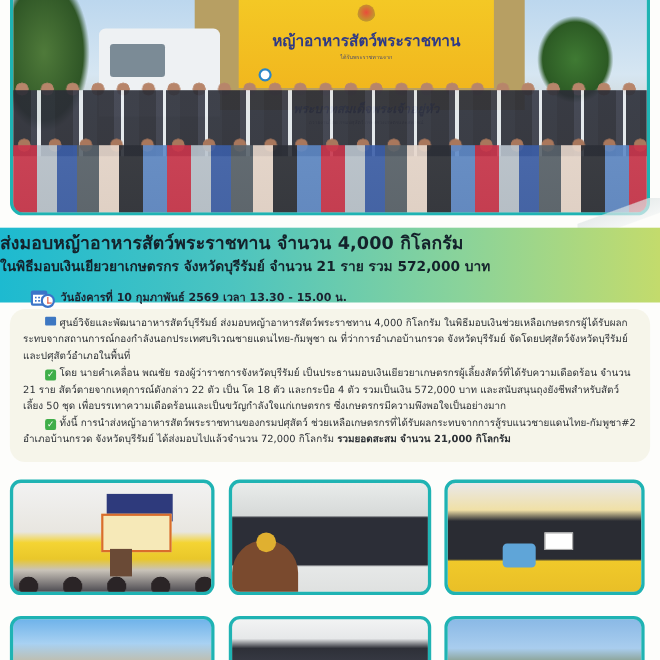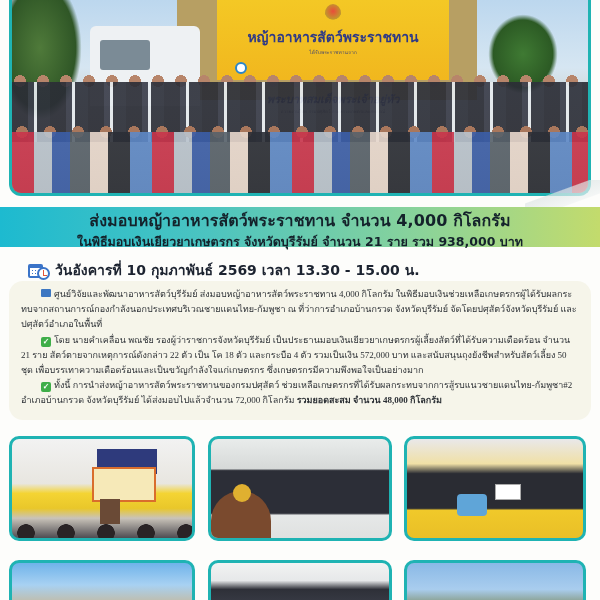--- a/index.html
+++ b/index.html
@@ -33,43 +33,43 @@
     background: repeating-linear-gradient(90deg, #2b2d36 0 16px, #3a3d4a 16px 22px, #e6ebef 22px 25px, #2f323c 25px 38px); opacity:0.92; }
   .hero .heads { position:absolute; left:0; top:72px; width:100%; height:18px;
     background: radial-gradient(circle 6px at 8px 9px, #b7856a 95%, transparent 100%) 0 0/23px 18px repeat-x; }
   .hero .crowd-front { position:absolute; left:0; top:132px; width:100%; height:64px;
     background: repeating-linear-gradient(90deg, #c9344b 0 22px, #b9c3cd 22px 40px, #3b5ea8 40px 58px, #57616a 58px 78px, #e7d7cc 78px 96px, #2b2e36 96px 118px, #5d88c6 118px 140px); opacity:0.9; }
   .hero .heads2 { position:absolute; left:0; top:124px; width:100%; height:16px;
     background: radial-gradient(circle 6px at 10px 8px, #a9775c 95%, transparent 100%) 0 0/28px 16px repeat-x; }
 
   
   .headline {
-    position:absolute; left:0; top:207px; width:600px; height:40px;
+    position:absolute; left:0; top:207px; width:600px; height:68px;
     background: linear-gradient(90deg, #1dbad0 0%, #4cc4c0 35%, #8ad39a 70%, #c3db6c 100%);
-    text-align:center; color:#14222b;
+    text-align:left; color:#14222b;
   }
   .headline .h1 { font-size:16px; font-weight:bold; line-height:22px; margin-top:3px; letter-spacing:0.1px; }
   .headline .h2 { font-size:12.5px; font-weight:bold; line-height:20px; }
   .paper-curl { position:absolute; right:0; top:180px; width:75px; height:30px;
     background: linear-gradient(160deg, transparent 40%, #dfe6e6 42%, #f0f3f3 70%, transparent 72%); opacity:0.7; }
 
   
   .date-row { position:absolute; left:28px; top:261px; height:18px; display:flex; align-items:center; gap:5px; }
   .cal-icon { width:22px; height:17px; position:relative; }
   .cal-icon .cal { position:absolute; left:0; top:2px; width:15px; height:14px; background:#ffffff; border:2px solid #3b74c8; border-top:4px solid #3b74c8; border-radius:2px; }
   .cal-icon .cal::after { content:""; position:absolute; left:1px; top:1px; width:9px; height:6px; background: radial-gradient(circle 1px, #3b74c8 98%, transparent 100%) 0 0/3px 3px; }
   .cal-icon .clock { position:absolute; left:9px; top:5px; width:13px; height:13px; border-radius:50%; background:#ffffff; border:2px solid #3b74c8; }
   .cal-icon .clock::after { content:""; position:absolute; left:4px; top:1px; width:3px; height:5px; border-left:1.5px solid #e2543a; border-bottom:1.5px solid #e2543a; }
-  .date-text { font-size:14px; font-weight:bold; color:#1c2330; }
+  .date-text { font-size:10px; font-weight:bold; color:#1c2330; }
 
   
   .content-box {
     position:absolute; left:9px; top:281px; width:582px; height:139px;
     background:#f6f5ea; border-radius:14px; padding:6px 12px 0 12px;
-    font-size:9px; line-height:15.2px; color:#2b2f34;font-family:Liberation Serif, serif;
+    font-size:9px; line-height:15.2px; color:#2b2f34;
   }
   .content-box p { text-indent:20px; margin:0; }
   .tv-icon { display:inline-block; width:10px; height:8px; background:#3d77c2; border-radius:1px; position:relative; top:0px; margin-right:3px; text-indent:0; }
   .check-icon { display:inline-block; width:10px; height:10px; background:#3fae49; border-radius:2px; position:relative; top:1px; margin-right:3px; color:#fff; font-size:8px; line-height:10px; text-align:center; text-indent:0; font-weight:bold; }
   .bold { font-weight:bold; }
 
   
   .photo {
     position:absolute; border:3px solid #1fb3b3; border-radius:10px; overflow:hidden;
   }
@@ -111,35 +111,35 @@
     <div class="heads"></div>
     <div class="crowd-back"></div>
     <div class="heads2"></div>
     <div class="crowd-front"></div>
   </div>
 
   <div class="paper-curl"></div>
 
   <div class="headline">
     <div class="h1">ส่งมอบหญ้าอาหารสัตว์พระราชทาน จำนวน 4,000 กิโลกรัม</div>
-    <div class="h2">ในพิธีมอบเงินเยียวยาเกษตรกร จังหวัดบุรีรัมย์ จำนวน 21 ราย รวม 938,000 บาท</div>
+    <div class="h2">ในพิธีมอบเงินเยียวยาเกษตรกร จังหวัดบุรีรัมย์ จำนวน 21 ราย รวม 572,000 บาท</div>
   </div>
 
   <div class="date-row">
     <span class="cal-icon">
       <span class="cal"></span>
         <span class="clock"></span>
     </span>
     <span class="date-text">วันอังคารที่ 10 กุมภาพันธ์ 2569 เวลา 13.30 - 15.00 น.</span>
   </div>
 
   <div class="content-box">
     <p><span class="tv-icon"></span><span>ศูนย์วิจัยและพัฒนาอาหารสัตว์บุรีรัมย์ ส่งมอบหญ้าอาหารสัตว์พระราชทาน 4,000 กิโลกรัม ในพิธีมอบเงินช่วยเหลือเกษตรกรผู้ได้รับผลกระทบจากสถานการณ์กองกำลังนอกประเทศบริเวณชายแดนไทย-กัมพูชา ณ ที่ว่าการอำเภอบ้านกรวด จังหวัดบุรีรัมย์ จัดโดยปศุสัตว์จังหวัดบุรีรัมย์ และปศุสัตว์อำเภอในพื้นที่</span></p>
     <p><span class="check-icon">✓</span><span>โดย นายคำเคลื่อน พณชัย รองผู้ว่าราชการจังหวัดบุรีรัมย์ เป็นประธานมอบเงินเยียวยาเกษตรกรผู้เลี้ยงสัตว์ที่ได้รับความเดือดร้อน จำนวน 21 ราย สัตว์ตายจากเหตุการณ์ดังกล่าว 22 ตัว เป็น โค 18 ตัว และกระบือ 4 ตัว รวมเป็นเงิน 572,000 บาท และสนับสนุนถุงยังชีพสำหรับสัตว์เลี้ยง 50 ชุด เพื่อบรรเทาความเดือดร้อนและเป็นขวัญกำลังใจแก่เกษตรกร ซึ่งเกษตรกรมีความพึงพอใจเป็นอย่างมาก</span></p>
-    <p><span class="check-icon">✓</span><span>ทั้งนี้ การนำส่งหญ้าอาหารสัตว์พระราชทานของกรมปศุสัตว์ ช่วยเหลือเกษตรกรที่ได้รับผลกระทบจากการสู้รบแนวชายแดนไทย-กัมพูชา#2 อำเภอบ้านกรวด จังหวัดบุรีรัมย์ ได้ส่งมอบไปแล้วจำนวน 72,000 กิโลกรัม</span> <span class="bold">รวมยอดสะสม จำนวน 48,000 กิโลกรัม</span></p>
+    <p><span class="check-icon">✓</span><span>ทั้งนี้ การนำส่งหญ้าอาหารสัตว์พระราชทานของกรมปศุสัตว์ ช่วยเหลือเกษตรกรที่ได้รับผลกระทบจากการสู้รบแนวชายแดนไทย-กัมพูชา#2 อำเภอบ้านกรวด จังหวัดบุรีรัมย์ ได้ส่งมอบไปแล้วจำนวน 72,000 กิโลกรัม</span> <span class="bold">รวมยอดสะสม จำนวน 21,000 กิโลกรัม</span></p>
   </div>
 
   <div class="photo p1">
     <div class="sign"></div>
     <div class="board"></div>
     <div class="podium"></div>
     <div class="heads"></div>
   </div>
   <div class="photo p2">
     <div class="podium"></div>

